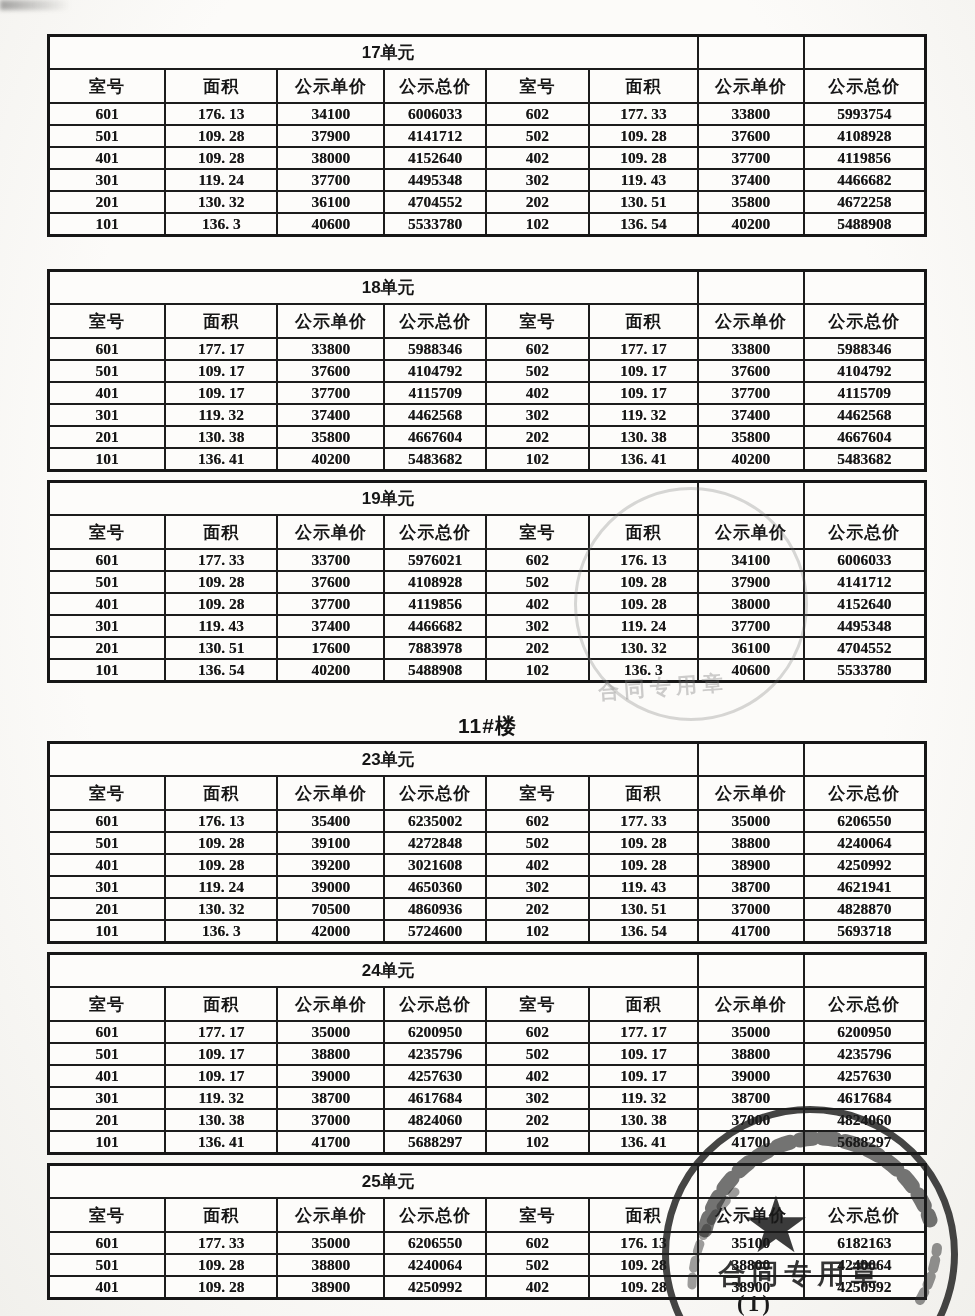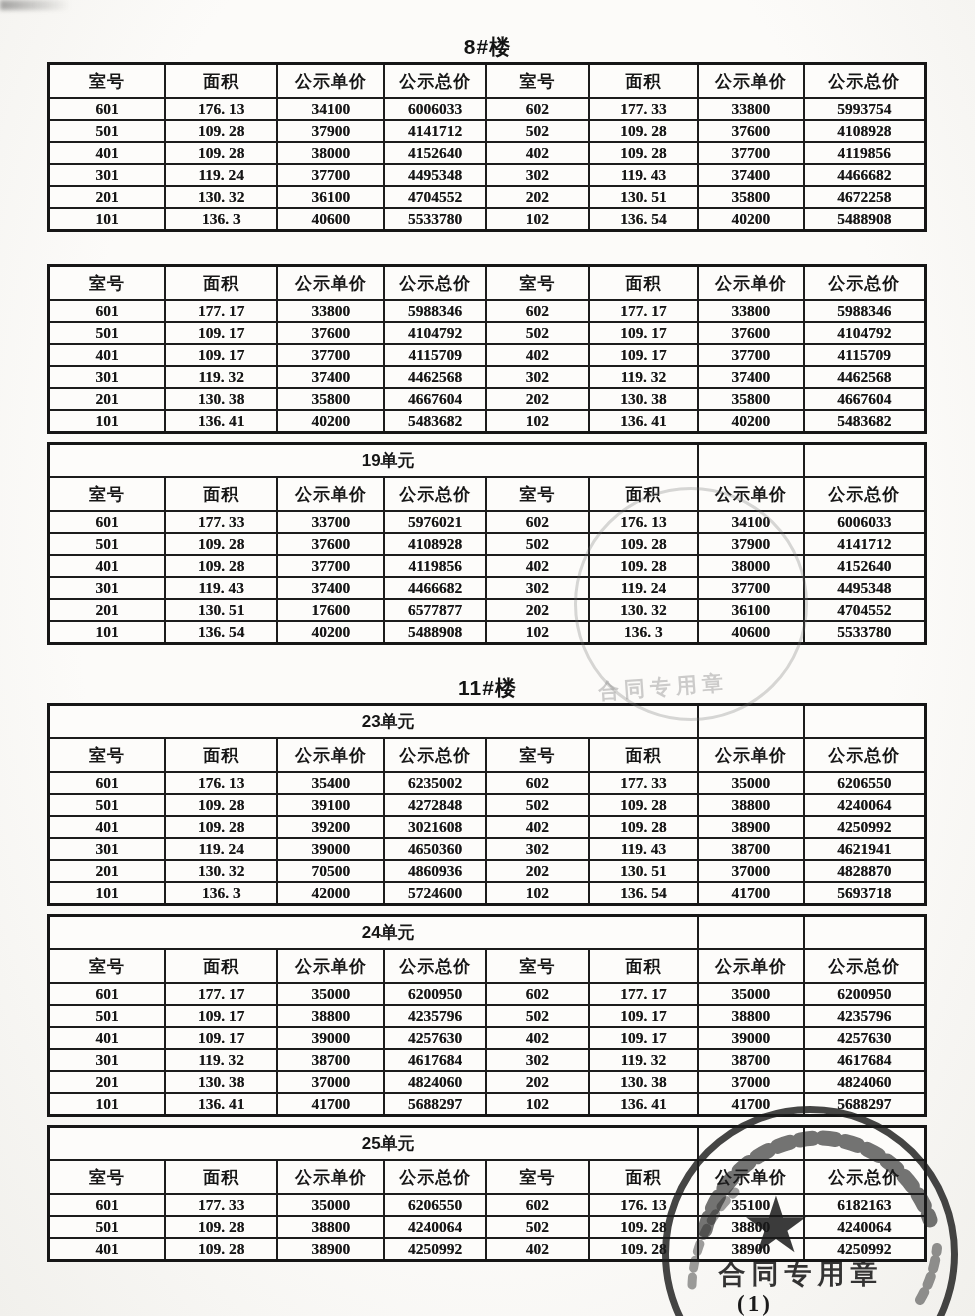--- a/index.html
+++ b/index.html
@@ -90,33 +90,37 @@
     font-family:"Liberation Serif",serif;letter-spacing:3px;
   }
 </style>
 </head>
 <body>
 
 <div class="page">
   <div class="scan-smudge-top"></div>
 
   <div class="page-body" id="tables-host">
-      <div class="building-title">8#楼</div>
       <table class="price-table gap-lg">
         <colgroup>
           <col style="width: 13.3%;">
           <col style="width: 12.8%;">
           <col style="width: 12.2%;">
           <col style="width: 11.6%;">
           <col style="width: 11.7%;">
           <col style="width: 12.5%;">
           <col style="width: 12%;">
           <col style="width: 13.9%;">
         </colgroup>
         <tbody>
+          <tr class="unit-row">
+            <td colspan="6" class="unit-label">17单元</td>
+            <td class="unit-empty"></td>
+            <td class="unit-empty"></td>
+          </tr>
           <tr class="header-row">
             <td>室号</td>
             <td>面积</td>
             <td>公示单价</td>
             <td>公示总价</td>
             <td>室号</td>
             <td>面积</td>
             <td>公示单价</td>
             <td>公示总价</td>
           </tr>
@@ -187,20 +191,25 @@
           <col style="width: 13.3%;">
           <col style="width: 12.8%;">
           <col style="width: 12.2%;">
           <col style="width: 11.6%;">
           <col style="width: 11.7%;">
           <col style="width: 12.5%;">
           <col style="width: 12%;">
           <col style="width: 13.9%;">
         </colgroup>
         <tbody>
+          <tr class="unit-row">
+            <td colspan="6" class="unit-label">18单元</td>
+            <td class="unit-empty"></td>
+            <td class="unit-empty"></td>
+          </tr>
           <tr class="header-row">
             <td>室号</td>
             <td>面积</td>
             <td>公示单价</td>
             <td>公示总价</td>
             <td>室号</td>
             <td>面积</td>
             <td>公示单价</td>
             <td>公示总价</td>
           </tr>
@@ -330,21 +339,21 @@
             <td>4466682</td>
             <td>302</td>
             <td>119. 24</td>
             <td>37700</td>
             <td>4495348</td>
           </tr>
           <tr class="data-row">
             <td>201</td>
             <td>130. 51</td>
             <td>17600</td>
-            <td>6577877</td>
+            <td>7883978</td>
             <td>202</td>
             <td>130. 32</td>
             <td>36100</td>
             <td>4704552</td>
           </tr>
           <tr class="data-row">
             <td>101</td>
             <td>136. 54</td>
             <td>40200</td>
             <td>5488908</td>

